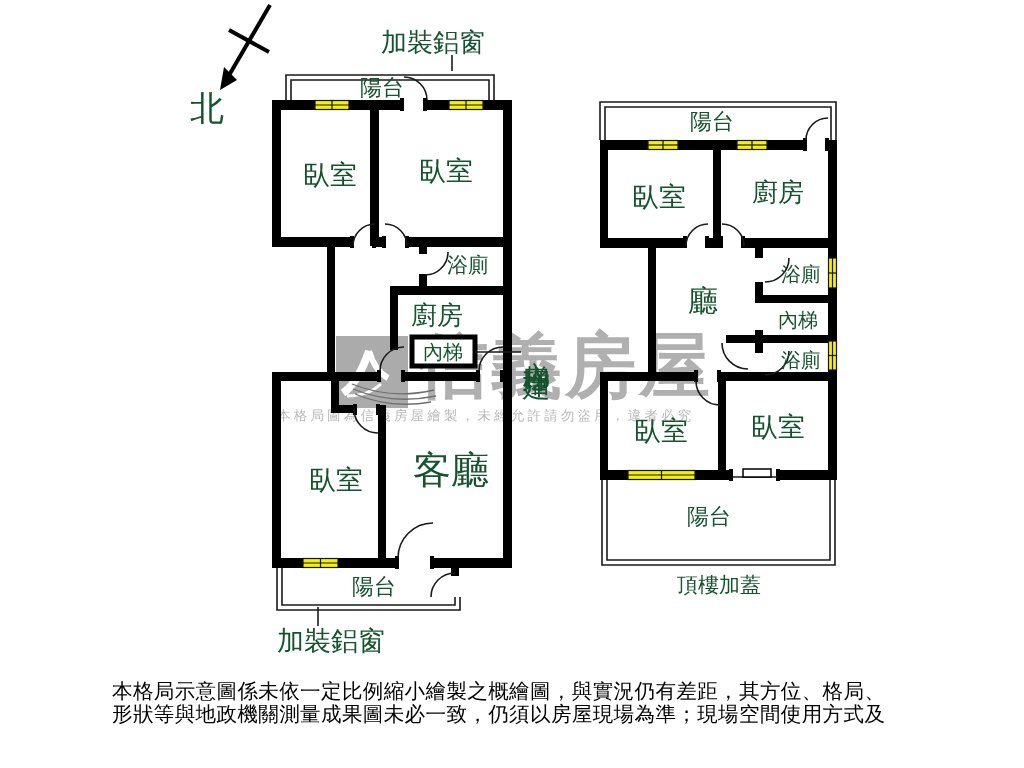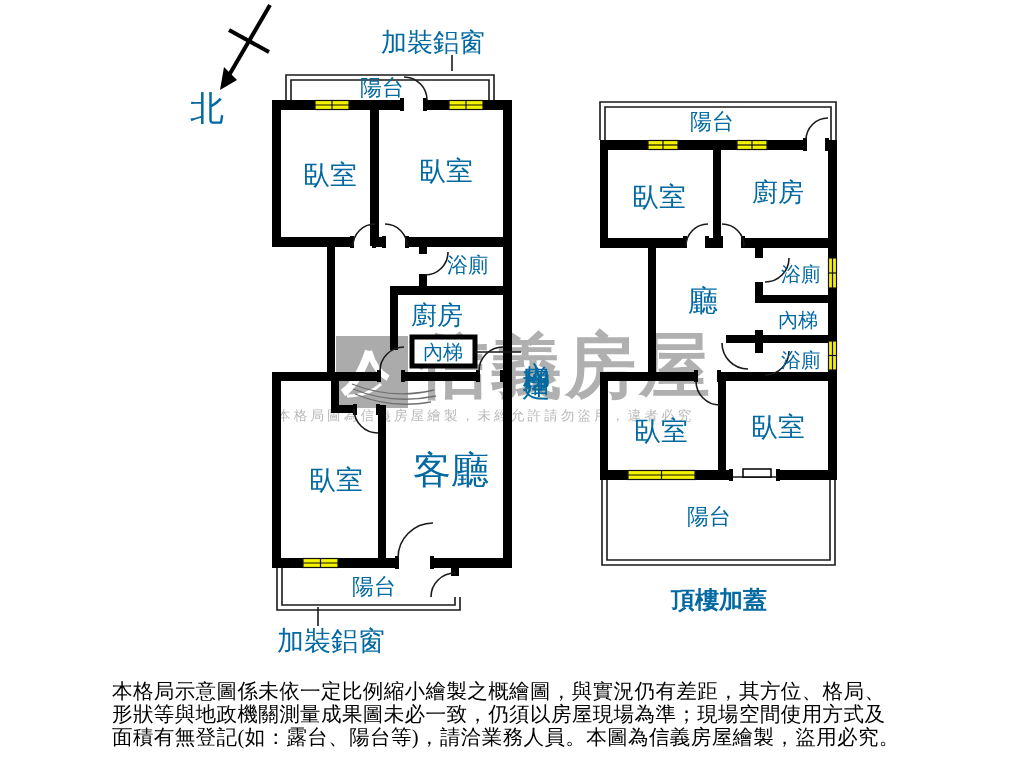--- a/index.html
+++ b/index.html
@@ -1,21 +1,21 @@
 <!DOCTYPE html>
 <html><head>
 <meta charset="utf-8">
 <style>
   html,body{margin:0;padding:0;background:#ffffff;}
   #canvas{position:relative;width:1024px;height:768px;background:#fff;overflow:hidden;
           font-family:"Liberation Serif",serif;}
   #wm-layer{position:absolute;left:0;top:0;z-index:1;}
   #plan-layer{position:absolute;left:0;top:0;z-index:2;}
   #label-layer{position:absolute;left:0;top:0;width:1024px;height:768px;z-index:3;pointer-events:none;}
-  .lbl{position:absolute;transform:translate(-50%,-50%);color:#0369a1;white-space:nowrap;
+  .lbl{position:absolute;transform:translate(-50%,-50%);color:#14532d;white-space:nowrap;
        font-family:"Liberation Serif",serif;line-height:1;}
   .wm-brand{position:absolute;left:417px;top:331px;z-index:1;font-size:71px;font-weight:600;
        letter-spacing:3px;color:#b0b0b0;font-family:"Liberation Serif",serif;line-height:1;}
   .wm-notice{position:absolute;left:277px;top:409px;z-index:1;font-size:13.5px;
        letter-spacing:3.2px;color:#b9b9b9;font-family:"Liberation Serif",serif;line-height:1;}
   .vert{writing-mode:vertical-rl;text-orientation:upright;letter-spacing:4px;}
   .disc{position:absolute;left:112px;z-index:3;font-size:20.5px;color:#000;
        letter-spacing:0.4px;font-family:"Liberation Serif",serif;line-height:1;white-space:nowrap;}
 </style>
 </head>
@@ -241,19 +241,18 @@
     <div class="lbl" style="left:712px;top:122px;font-size:22px;">陽台</div>
     <div class="lbl" style="left:659px;top:197px;font-size:27px;">臥室</div>
     <div class="lbl" style="left:778px;top:193px;font-size:26px;">廚房</div>
     <div class="lbl" style="left:703px;top:301px;font-size:30px;">廳</div>
     <div class="lbl" style="left:801px;top:274px;font-size:20px;">浴廁</div>
     <div class="lbl" style="left:798px;top:320px;font-size:20px;">內梯</div>
     <div class="lbl" style="left:801px;top:360px;font-size:20px;">浴廁</div>
     <div class="lbl" style="left:661px;top:431px;font-size:27px;">臥室</div>
     <div class="lbl" style="left:778px;top:427px;font-size:27px;">臥室</div>
     <div class="lbl" style="left:709px;top:517px;font-size:22px;">陽台</div>
-    <div class="lbl" style="left:719px;top:600px;font-size:24px;font-weight:bold;">頂樓加蓋</div>
+    <div class="lbl" style="left:719px;top:585px;font-size:21px;">頂樓加蓋</div>
   </div>
 
   <div class="disc" style="top:704px;">形狀等與地政機關測量成果圖未必一致，仍須以房屋現場為準；現場空間使用方式及</div>
   <div class="disc" style="top:681px;">本格局示意圖係未依一定比例縮小繪製之概繪圖，與實況仍有差距，其方位、格局、</div>
-  <div class="disc" style="top:727px;">面積有無登記(如：露台、陽台等)，請洽業務人員。本圖為信義房屋繪製，盜用必究。</div>
 </div>
 
 </body></html>

